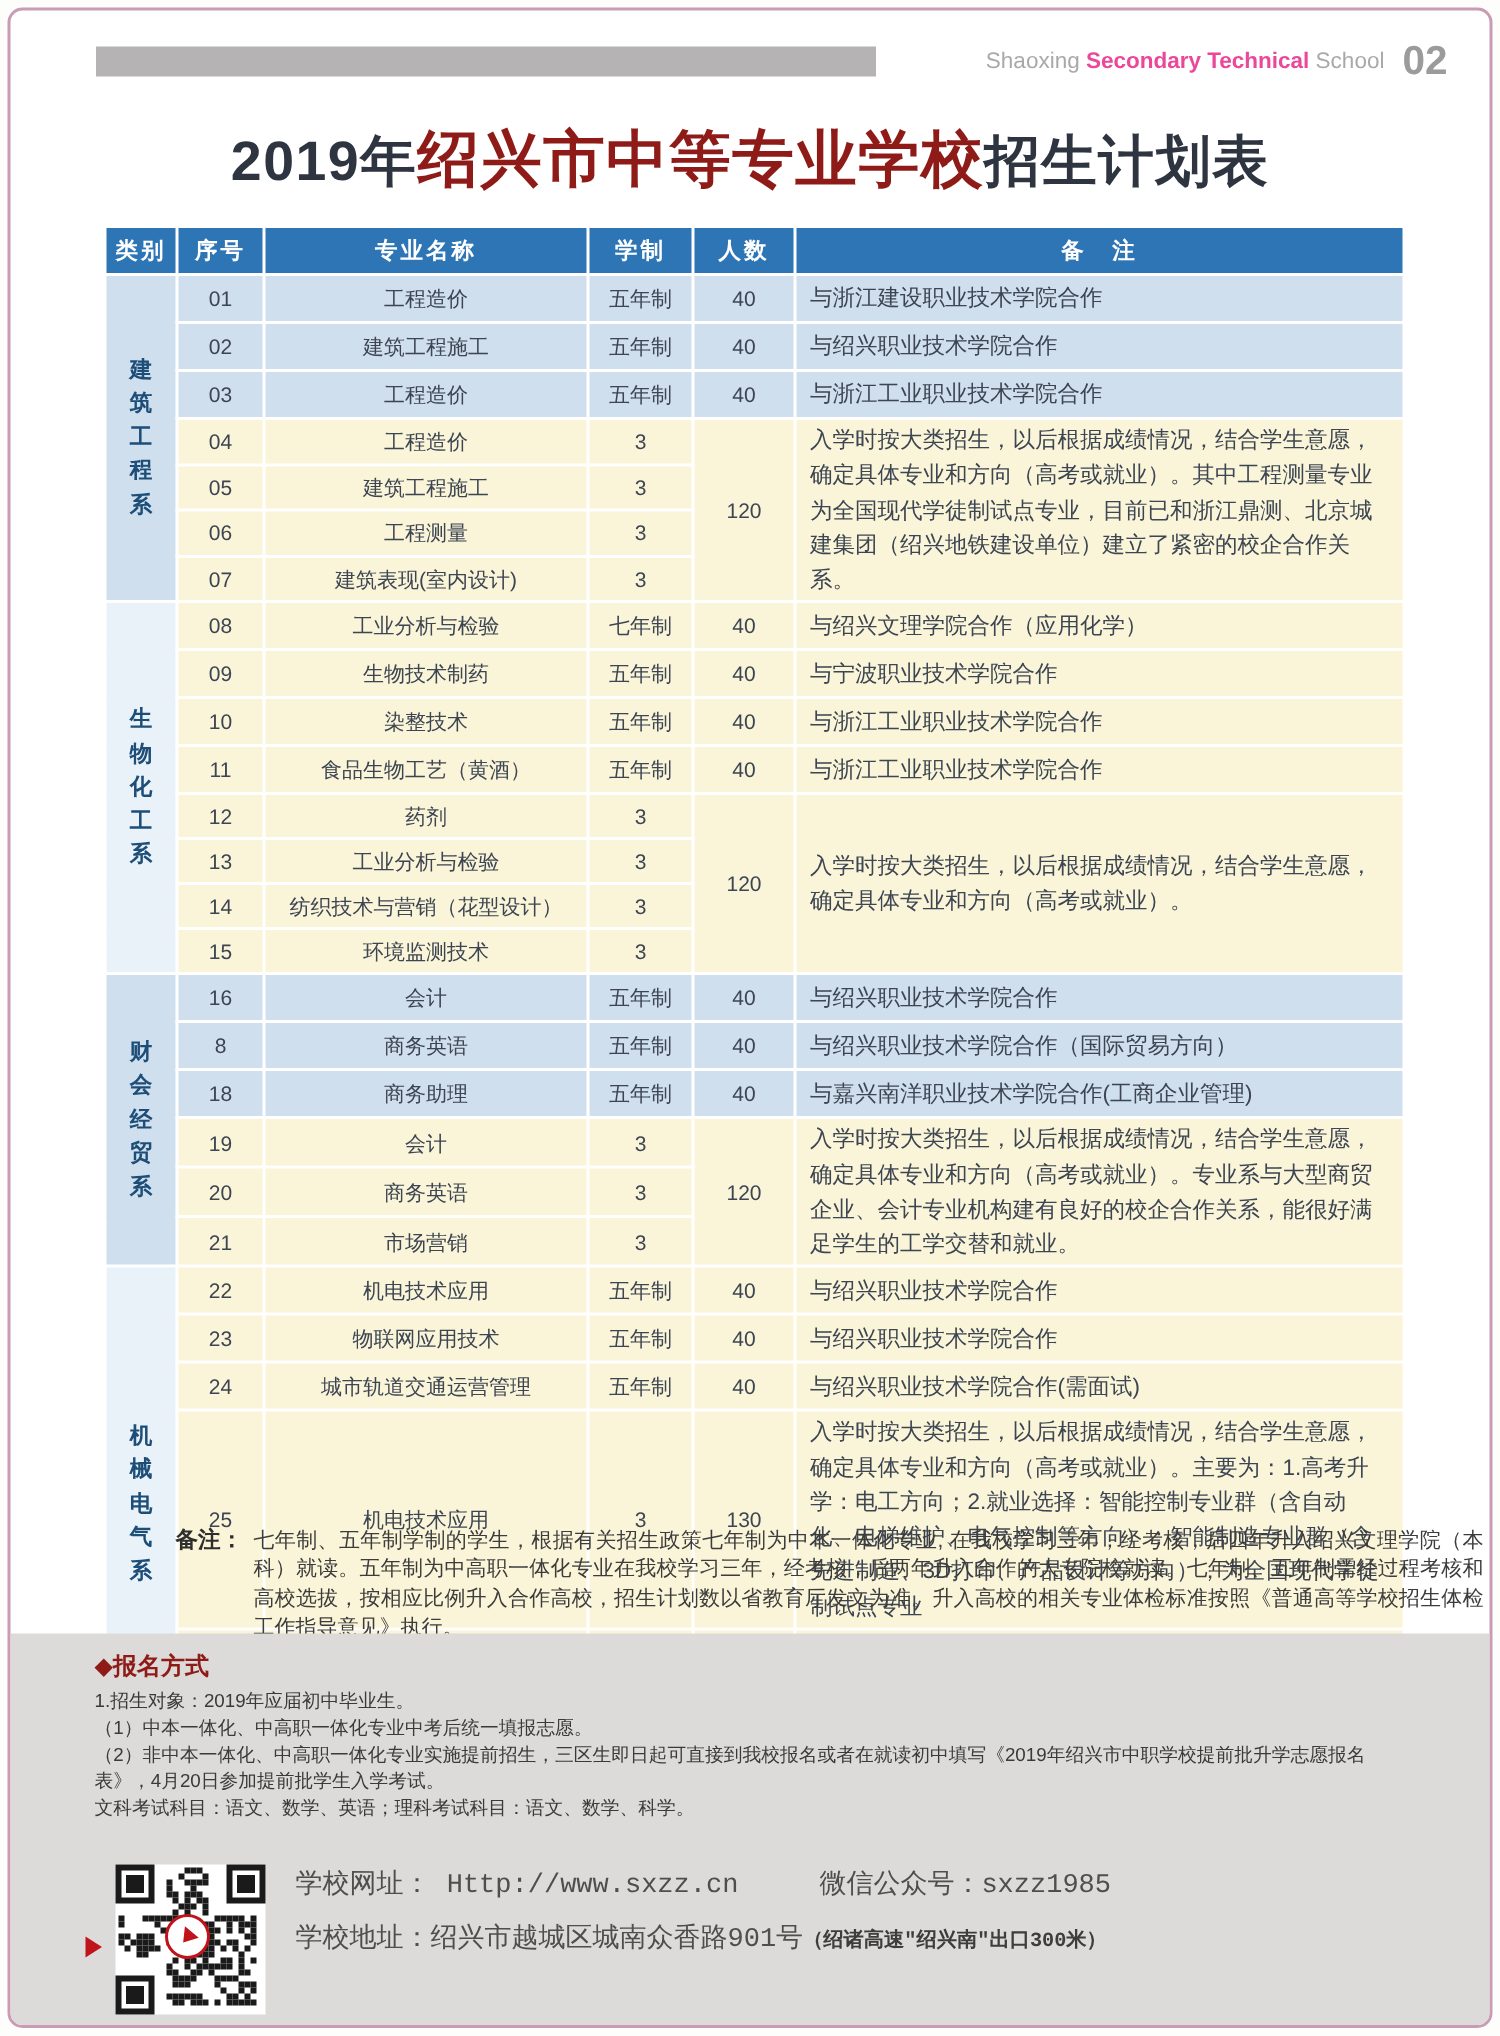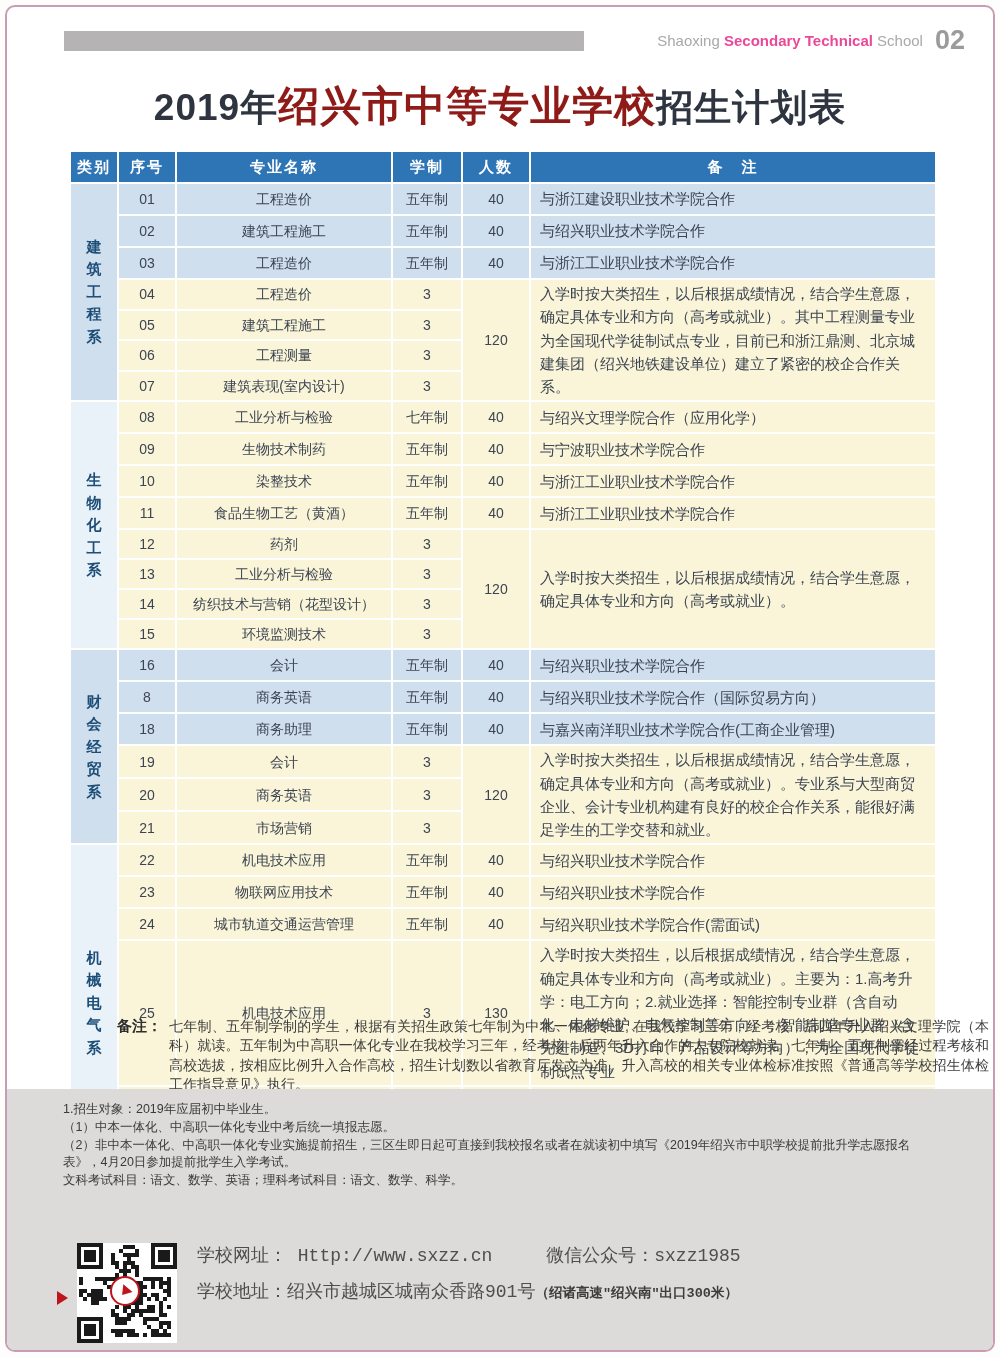--- a/index.html
+++ b/index.html
@@ -289,20 +289,21 @@
         </tbody>
     </table>
 
     <div class="footnote">
       <div class="lbl">备注：</div>
       <p>七年制、五年制学制的学生，根据有关招生政策七年制为中本一体化专业, 在我校学习三年，经考核，后四年升入绍兴文理学院（本科）就读。五年制为中高职一体化专业在我校学习三年，经考核，后两年升入合作的大专院校就读。七年制、五年制需经过程考核和高校选拔，按相应比例升入合作高校，招生计划数以省教育厅发文为准。升入高校的相关专业体检标准按照《普通高等学校招生体检工作指导意见》执行。</p>
     </div>
 
     <div class="graysec">
       <div class="signup">
+        <h3>◆报名方式</h3>
         <div class="sline">1.招生对象：2019年应届初中毕业生。</div>
         <div class="sline">（1）中本一体化、中高职一体化专业中考后统一填报志愿。</div>
         <div class="sline">（2）非中本一体化、中高职一体化专业实施提前招生，三区生即日起可直接到我校报名或者在就读初中填写《2019年绍兴市中职学校提前批升学志愿报名表》，4月20日参加提前批学生入学考试。</div>
         <div class="sline">文科考试科目：语文、数学、英语；理科考试科目：语文、数学、科学。</div>
       </div>
 
       <div class="contact">
         <div class="flag"></div>
         <div class="qr">
           <div class="mods">

